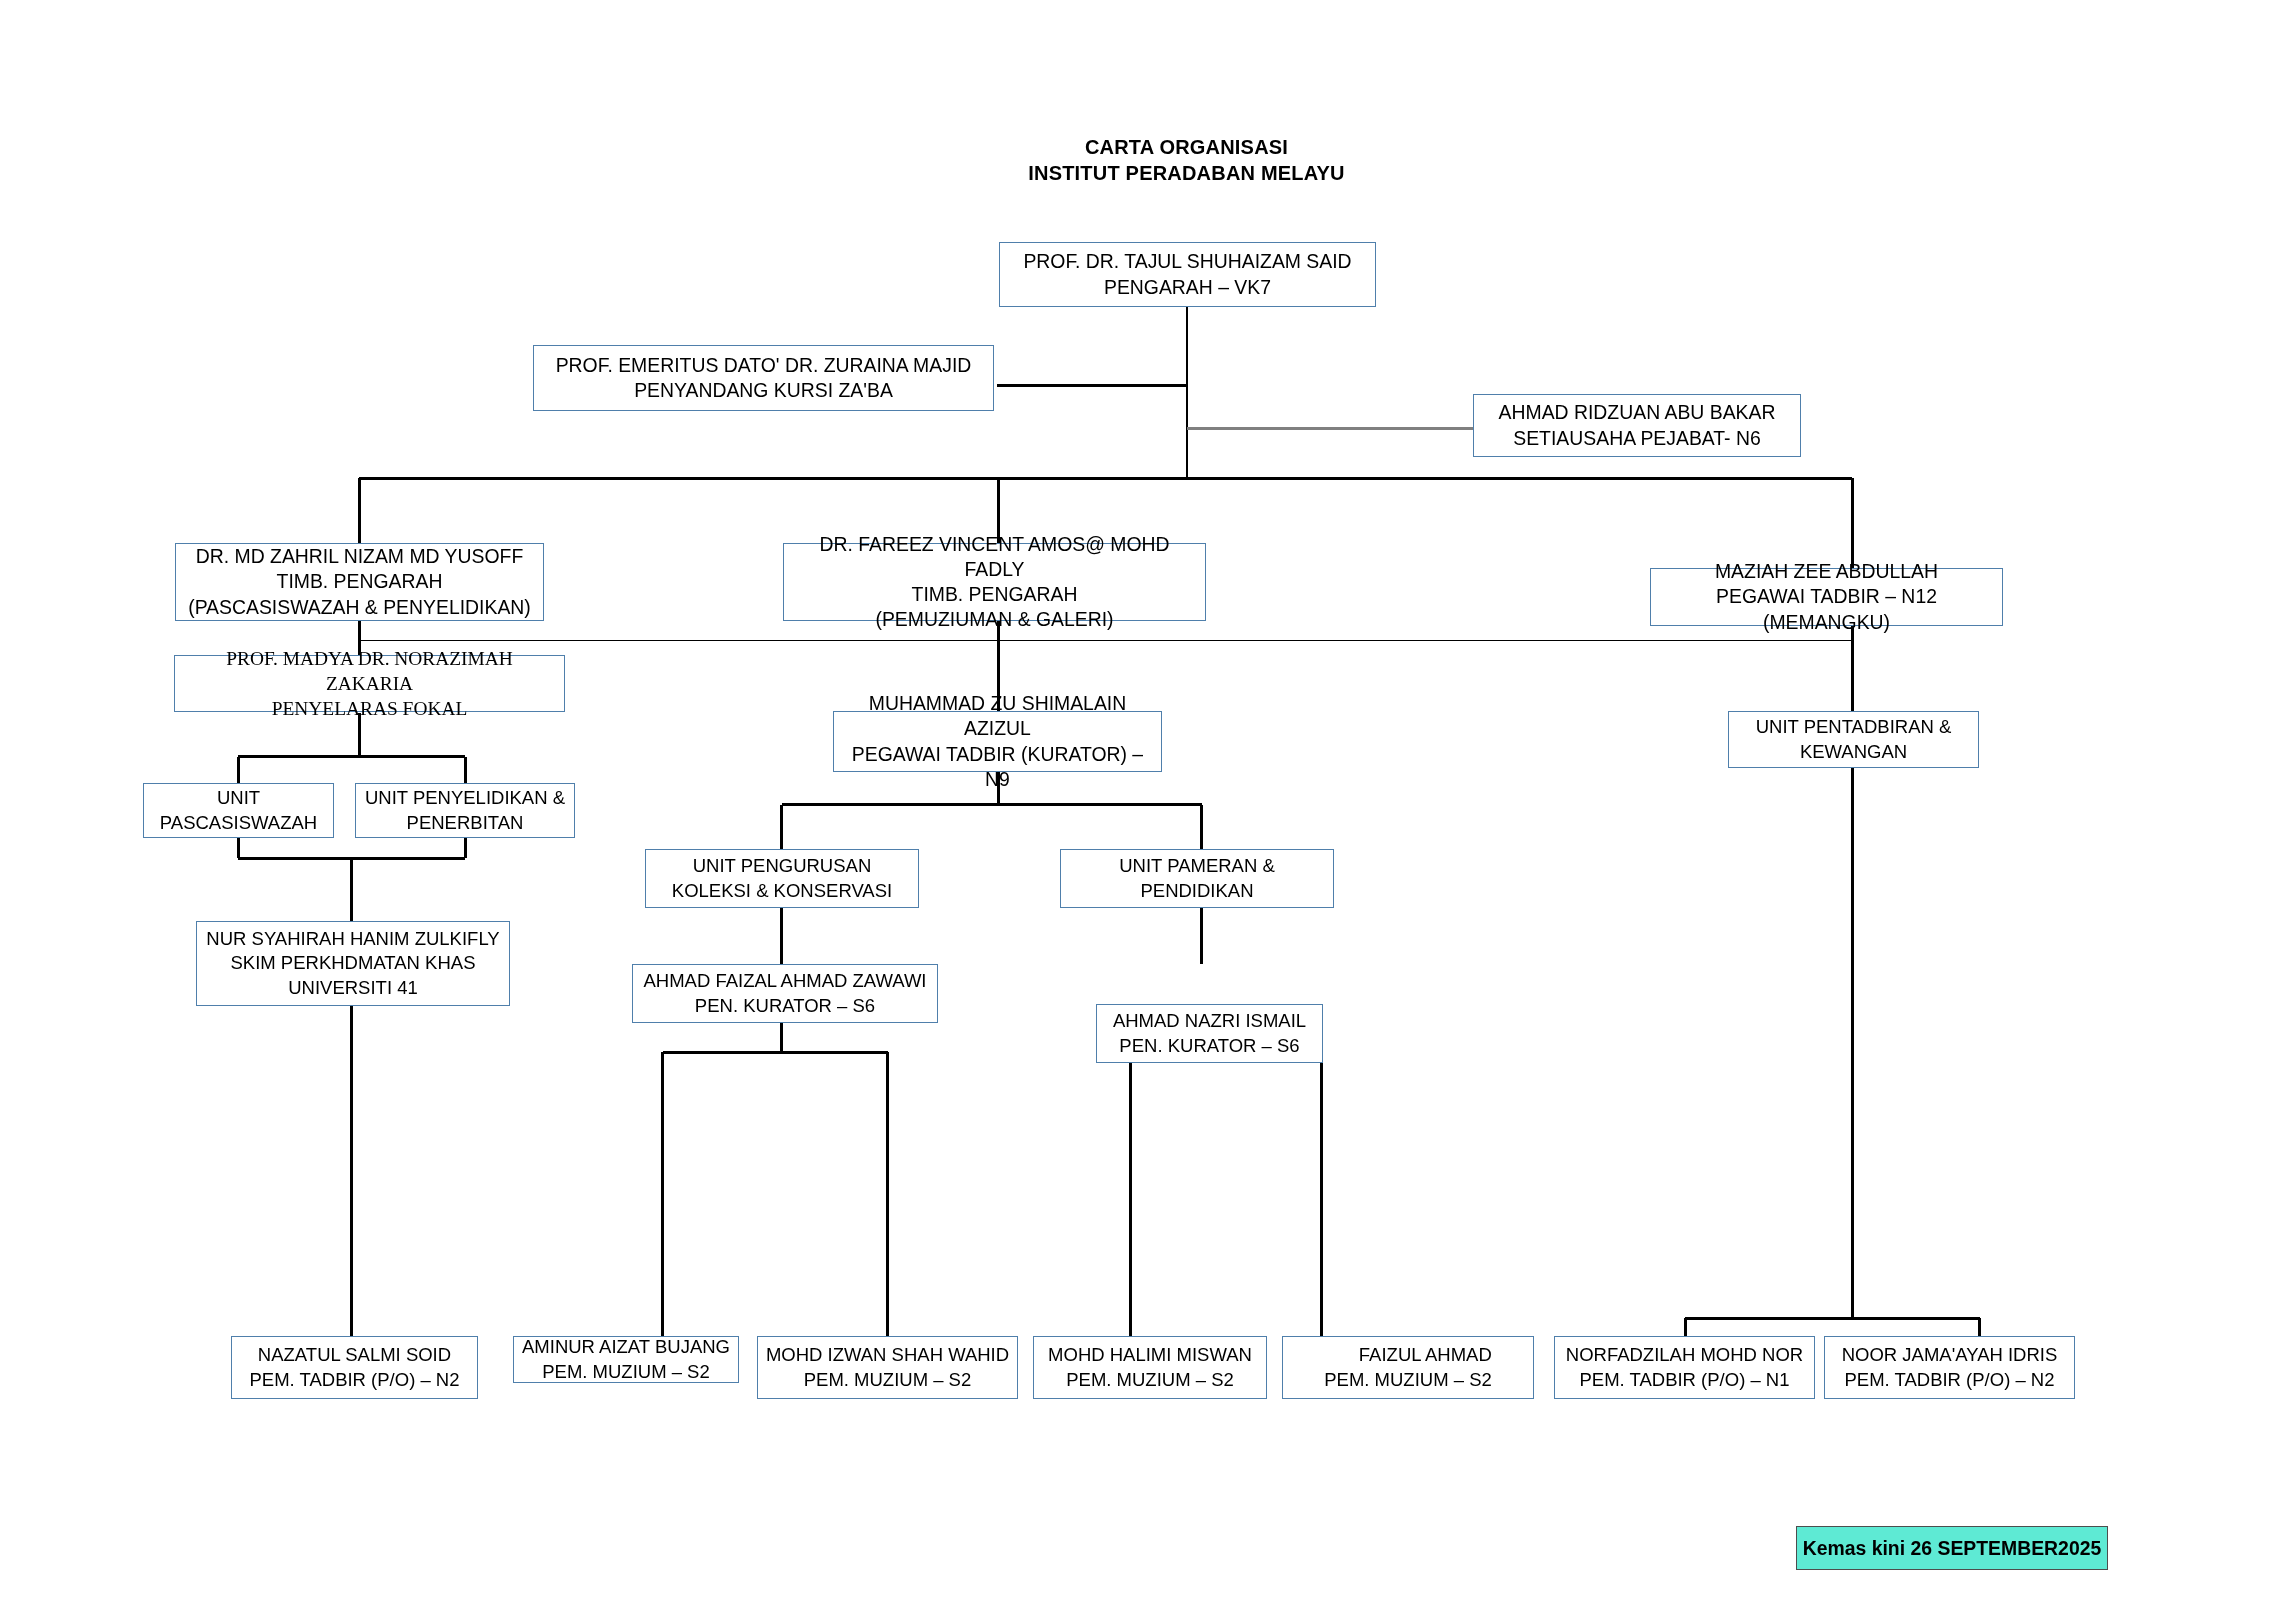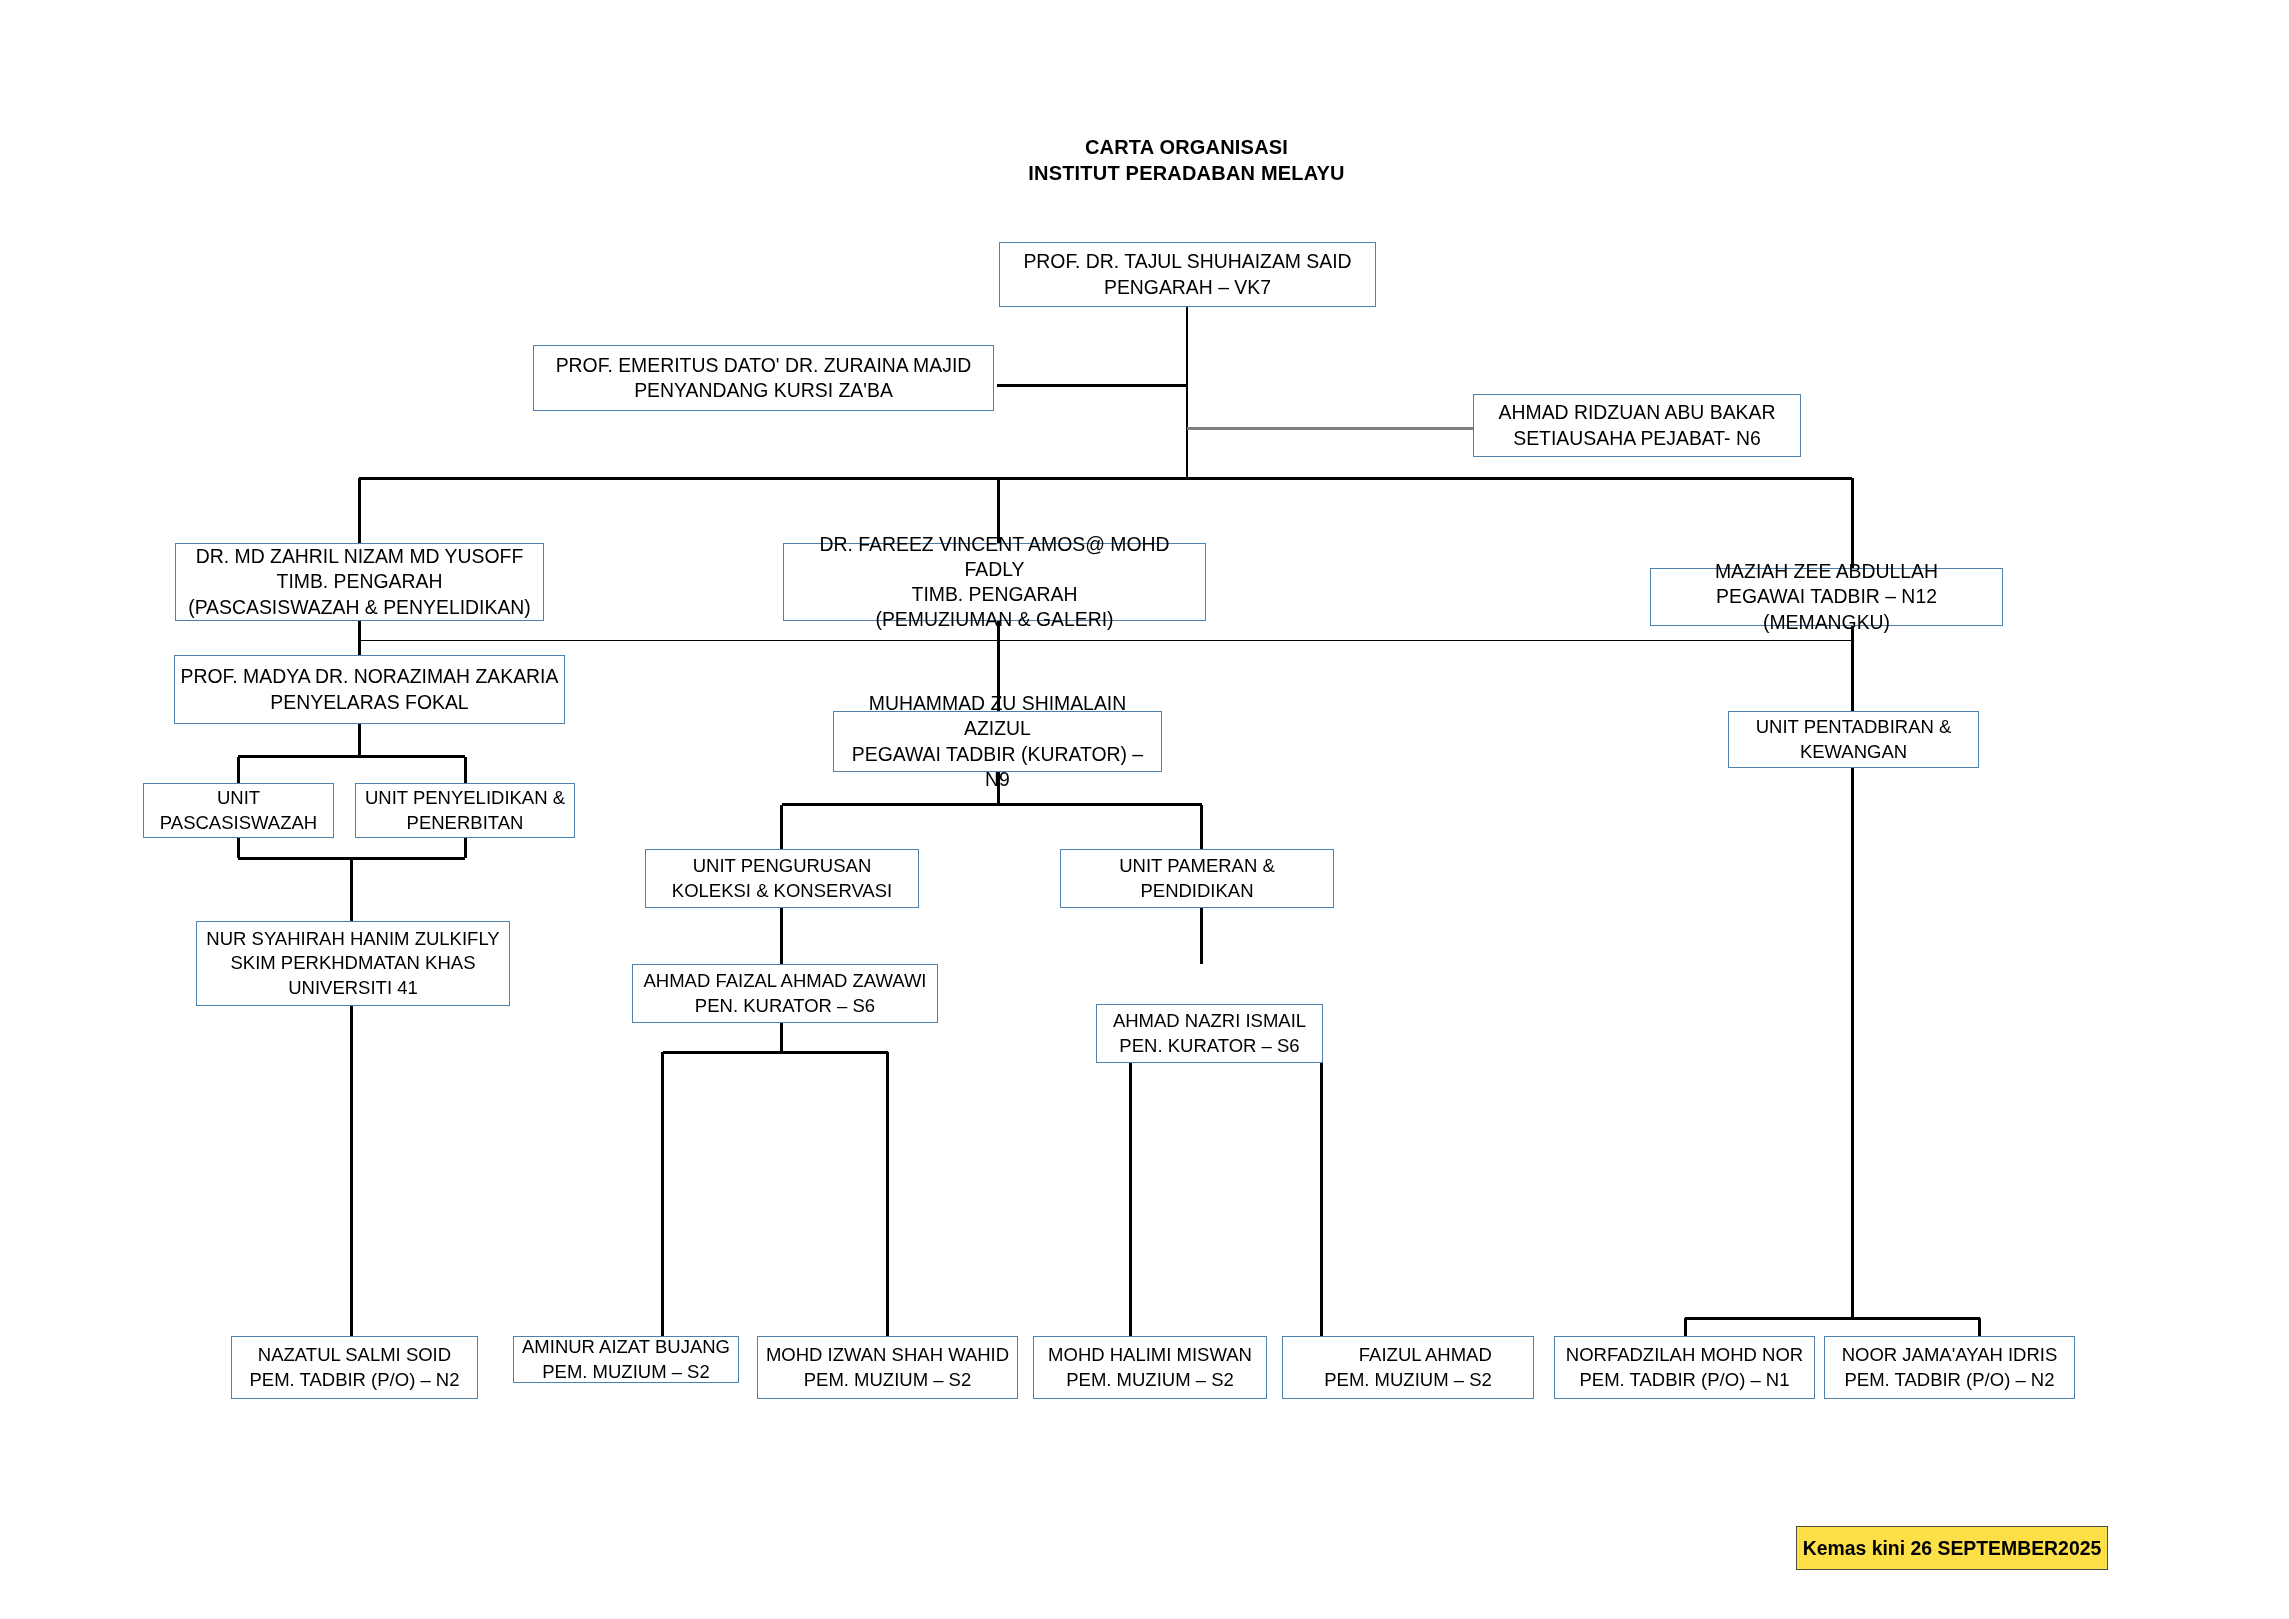--- a/index.html
+++ b/index.html
@@ -48,21 +48,21 @@
     line-height: 1.3;
     padding: 1.8px 5.5px;
     white-space: pre-line;
     z-index: 3;
   }
   .node.small { font-size: 18.5px; }
   .footer-box {
     position: absolute;
     box-sizing: border-box;
     border: 1.8px solid #4d4d4d;
-    background: #fde047;
+    background: #5eead4;
     display: flex;
     align-items: center;
     justify-content: center;
     text-align: center;
     font-size: 19.4px;
     font-weight: 600;
     z-index: 3;
   }
 </style>
 </head>
@@ -146,21 +146,21 @@
 TIMB. PENGARAH
 (PASCASISWAZAH &amp; PENYELIDIKAN)</div>
 
   <div class="node" style="left:783px; top:543px; width:423px; height:78px;">DR. FAREEZ VINCENT AMOS@ MOHD FADLY
 TIMB. PENGARAH
 (PEMUZIUMAN &amp; GALERI)</div>
 
   <div class="node" style="left:1650px; top:568px; width:353px; height:58px;">MAZIAH ZEE ABDULLAH
 PEGAWAI TADBIR – N12 (MEMANGKU)</div>
 
-  <div class="node" style="left:174px; top:655px; width:391px; height:69px;">PROF. MADYA DR. NORAZIMAH ZAKARIA
+  <div class="node" style="left:174px; top:655px; width:391px; height:57px;font-family:Liberation Serif, serif;">PROF. MADYA DR. NORAZIMAH ZAKARIA
 PENYELARAS FOKAL</div>
 
   <div class="node small" style="left:143px; top:783px; width:191px; height:55px;">UNIT
 PASCASISWAZAH</div>
 
   <div class="node small" style="left:355px; top:783px; width:220px; height:55px;">UNIT PENYELIDIKAN &amp;
 PENERBITAN</div>
 
   <div class="node small" style="left:196px; top:921px; width:314px; height:85px;">NUR SYAHIRAH HANIM ZULKIFLY
 SKIM PERKHDMATAN KHAS

